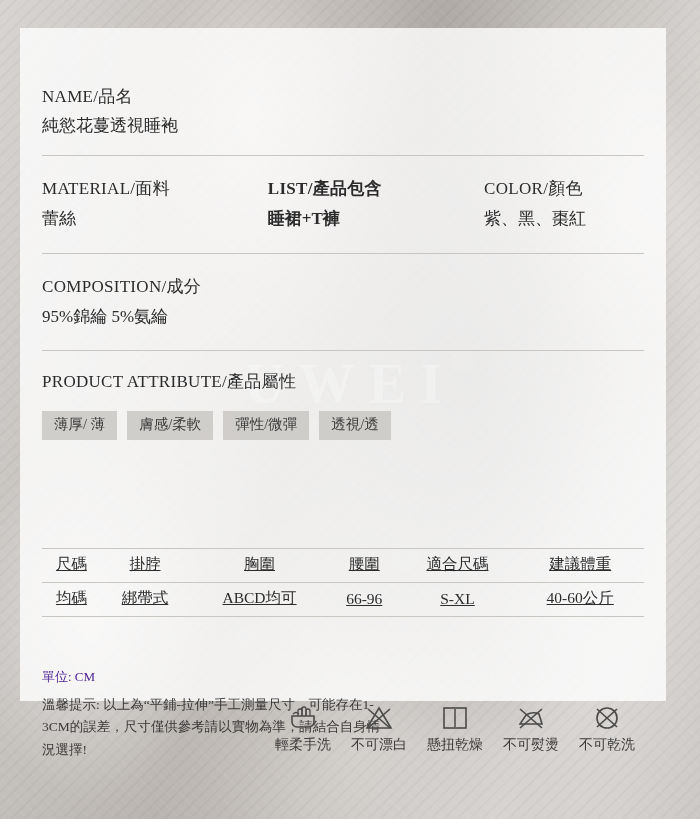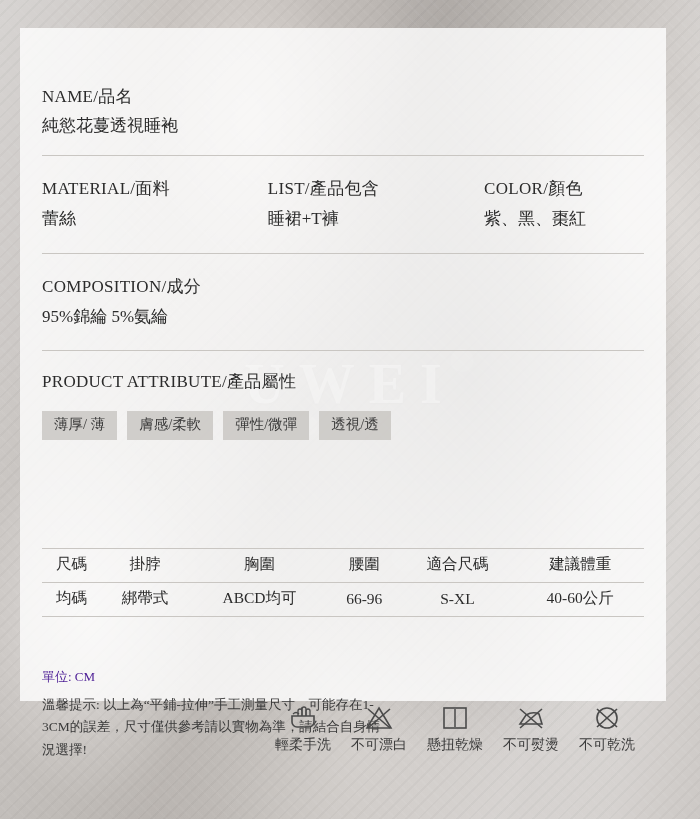--- a/index.html
+++ b/index.html
@@ -102,21 +102,21 @@
     margin-top: 2px;
   }
 
   
   .cols3 {
     display: flex;
     padding-top: 20px;
     padding-bottom: 20px;
   }
   .cols3 .col:nth-child(1) { width: 240px; }
-  .cols3 .col:nth-child(2) { width: 230px; }
+  .cols3 .col:nth-child(2) { width: 230px; font-weight: bold; }
   .cols3 .col:nth-child(3) { width: 170px; }
 
   .block-pad {
     padding-top: 20px;
     padding-bottom: 18px;
   }
 
   
   .attr-wrap {
     padding-top: 18px;
@@ -138,20 +138,21 @@
 
   
   #size-table {
     position: absolute;
     left: 22px;
     top: 520px;
     width: 602px;
     border-collapse: collapse;
     font-size: 15.5px;
     color: #2b2b2b;
+    text-decoration: underline;
   }
   #size-table tr { height: 34px; }
   #size-table td {
     text-align: center;
     border-top: 1px solid #c9c6c2;
     border-bottom: 1px solid #c9c6c2;
     padding: 4px 0 6px 0;
     white-space: nowrap;
   }
   #size-table tr.head td { border-bottom: 1px solid #c9c6c2; }

